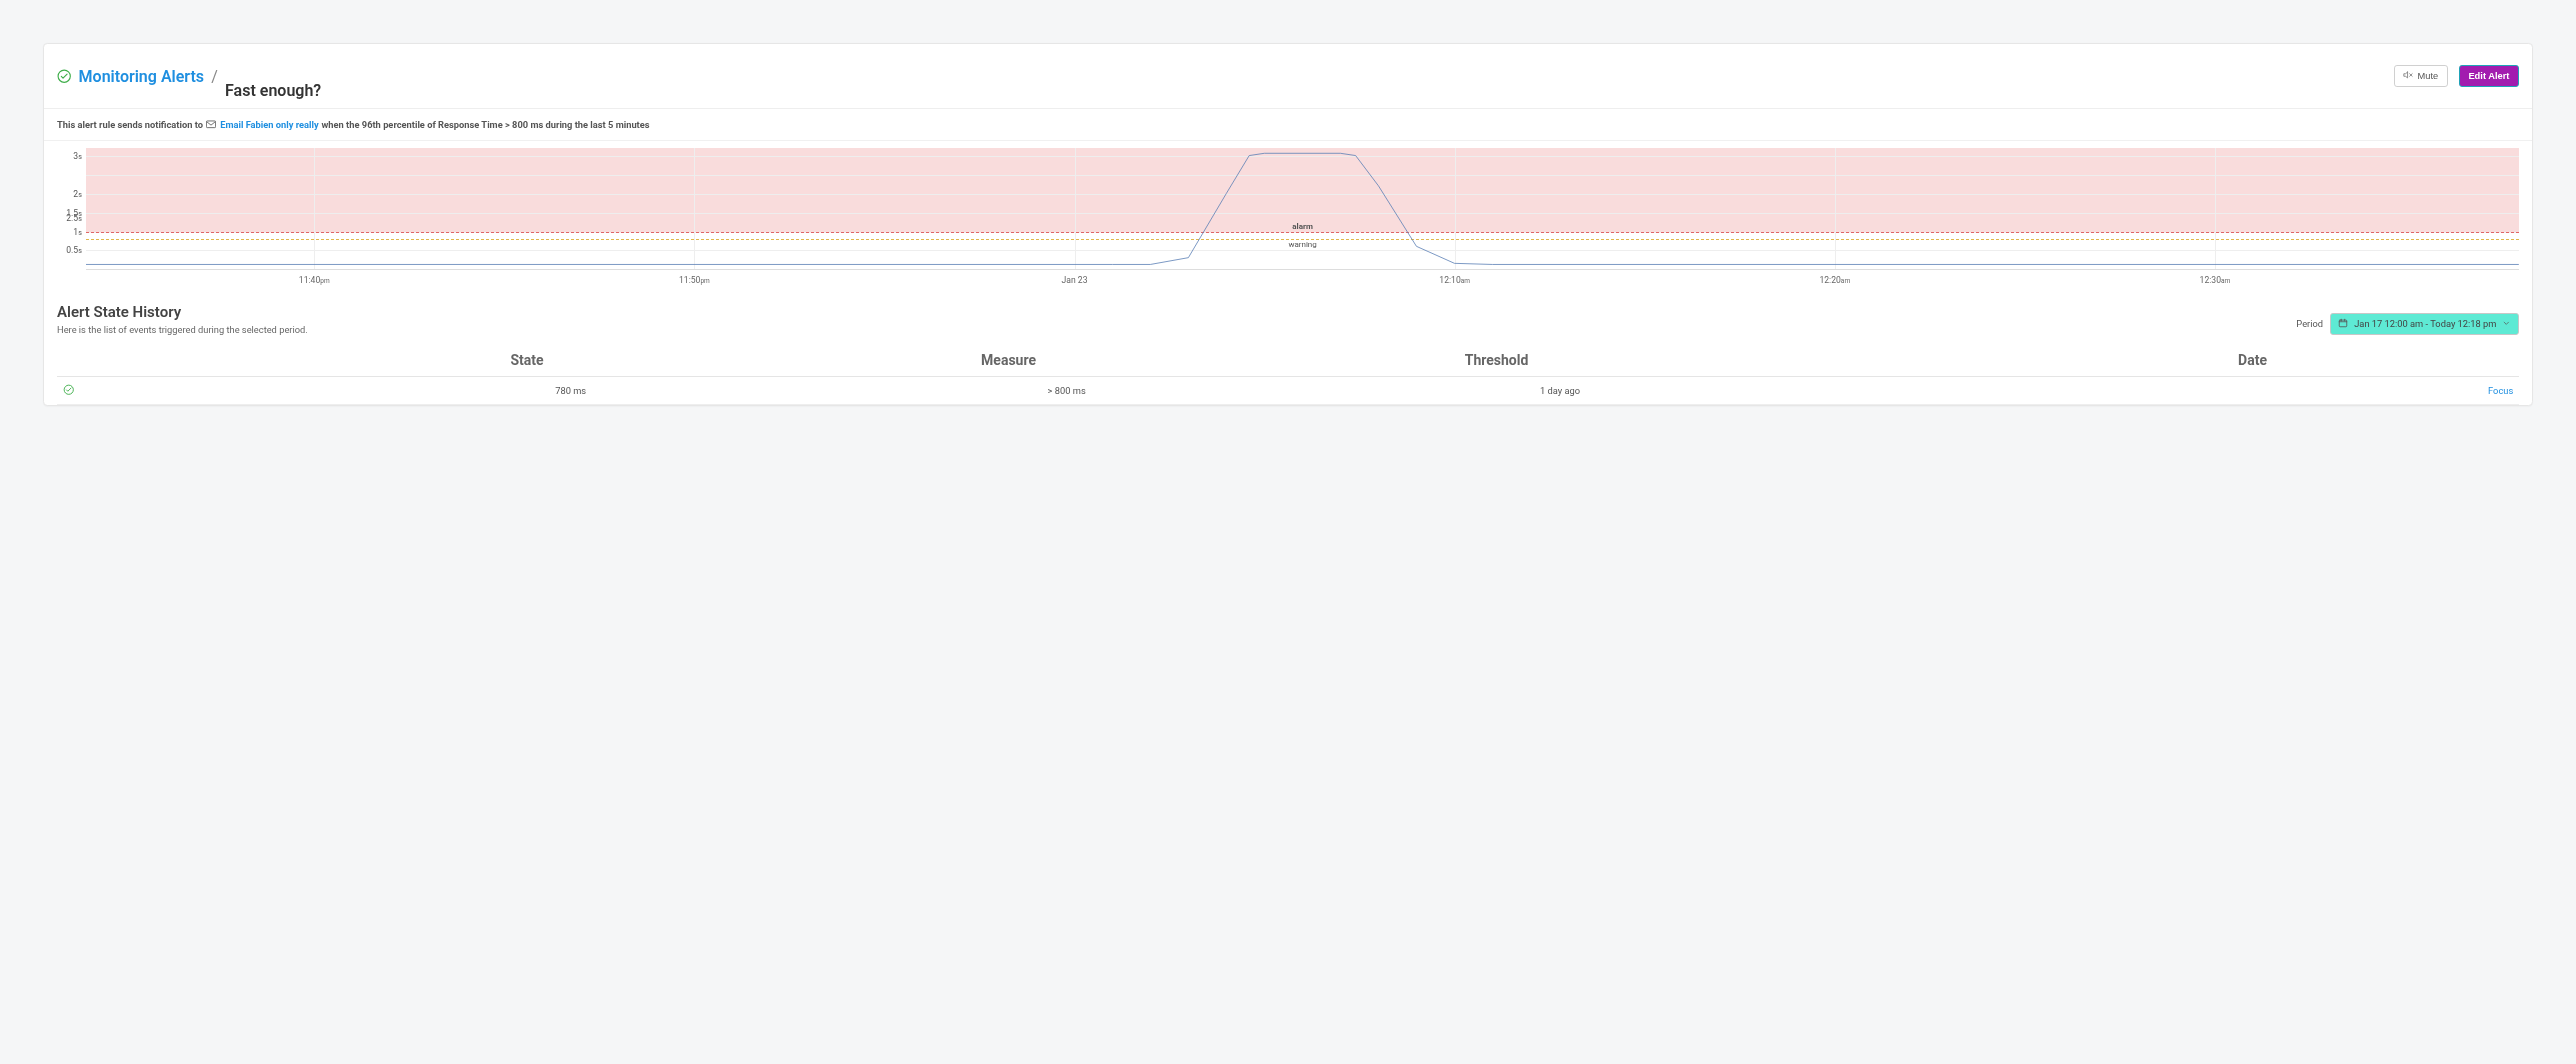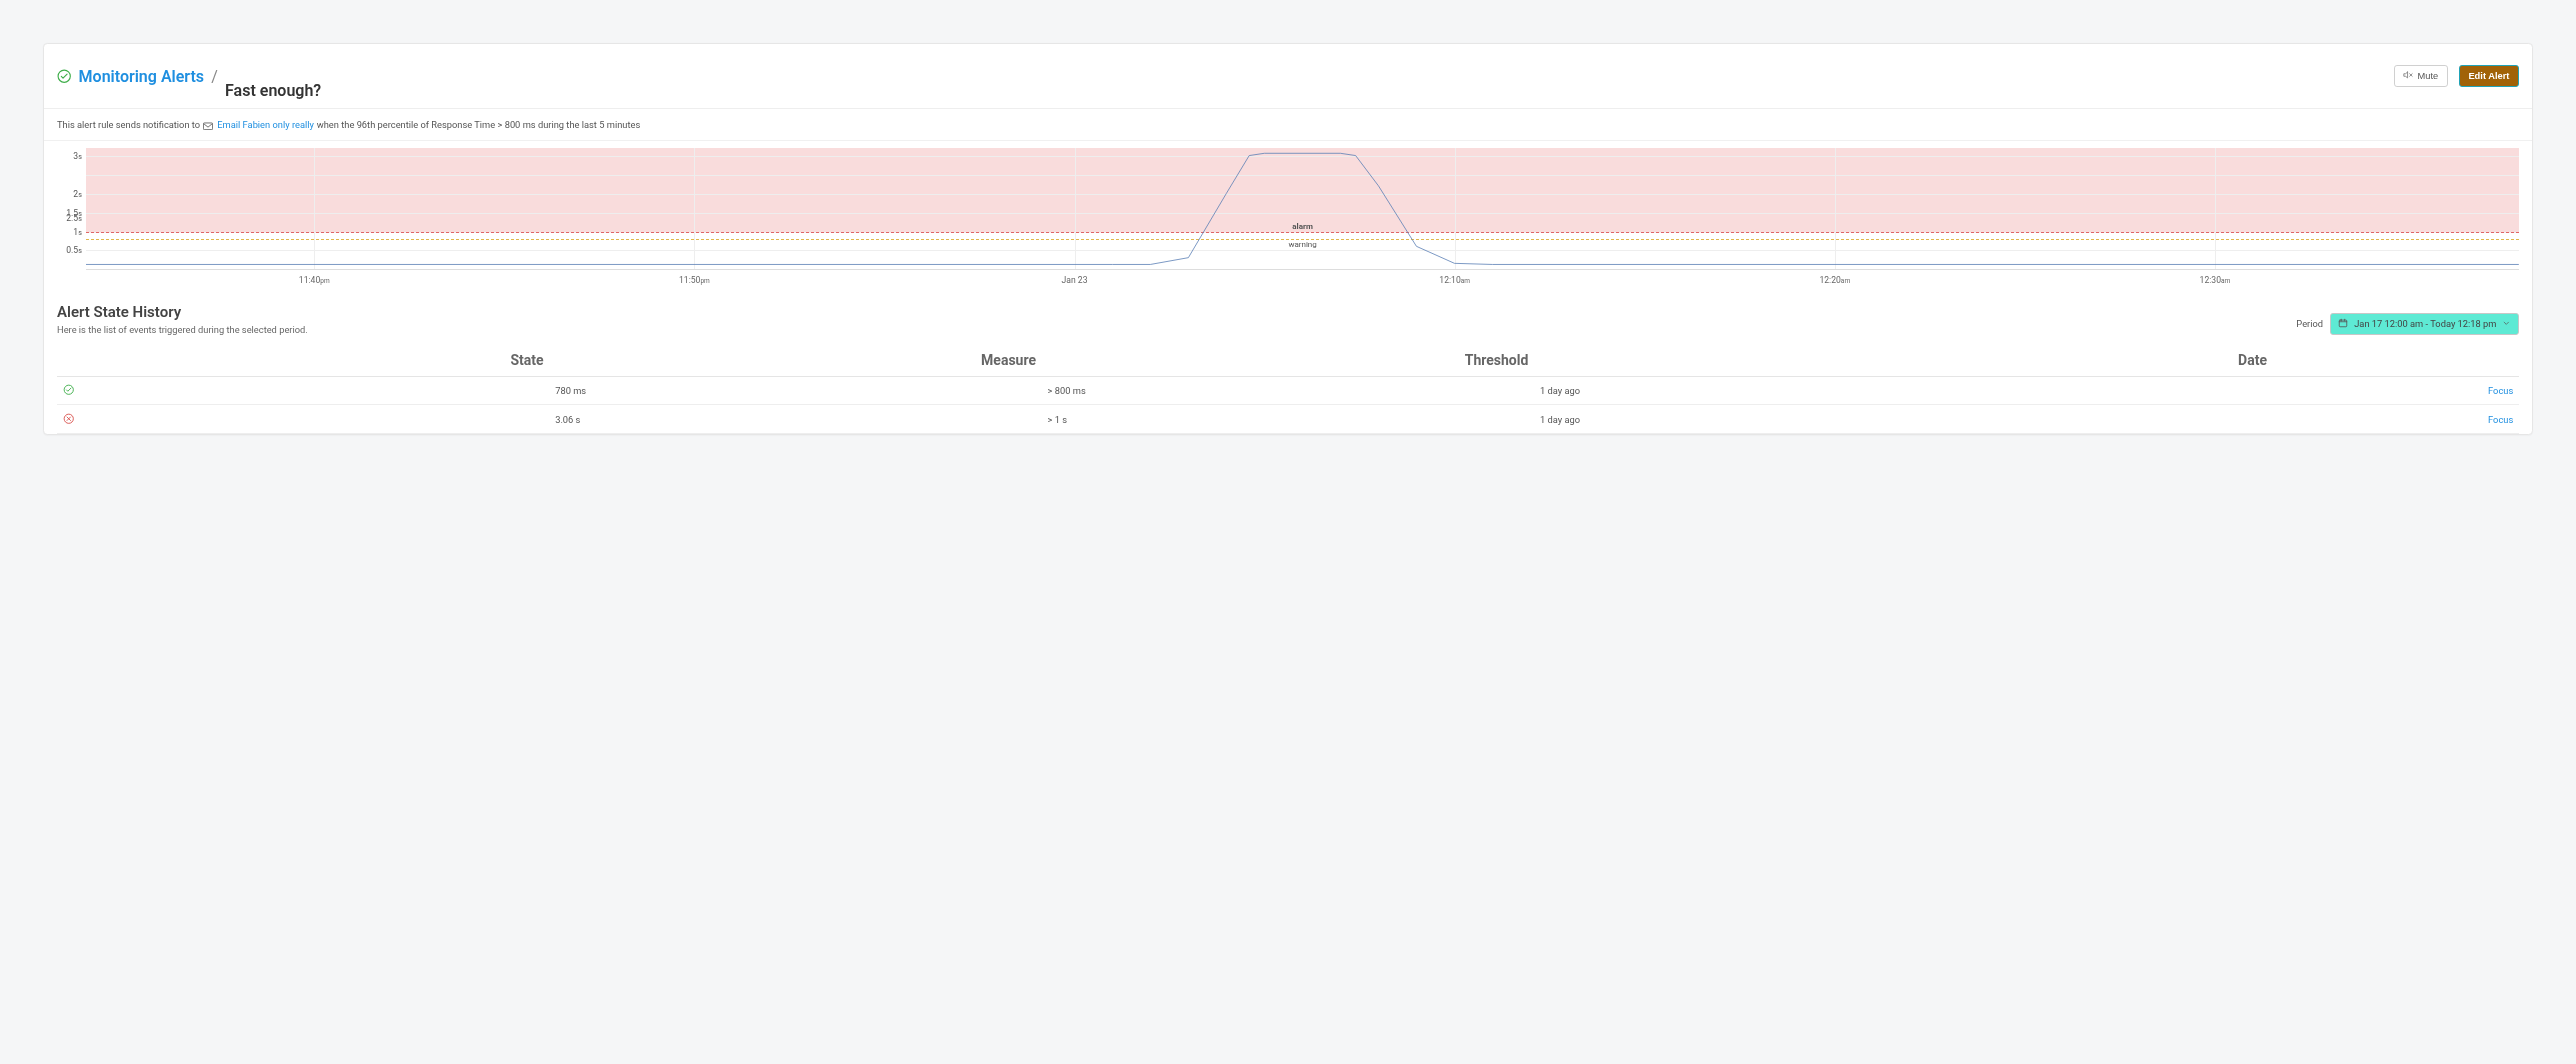--- a/index.html
+++ b/index.html
@@ -34,27 +34,27 @@
   .link    { color: #1f8fe0; cursor: pointer; }
   .crumb-sep { color: #888; font-weight: 400; }
   .crumb-current { color: #333; margin-top: 28px; }
   .ok-icon svg { display:block; }
   .actions { display:flex; gap:11px; }
   .btn {
     display:inline-flex; align-items:center; gap:4.3px;
     border:0.7px solid #d0d0d0; background:#fff; border-radius:2.9px;
     padding:4.3px 8.6px; font-size:9.3px; cursor:pointer; color:#555;
   }
-  .btn-primary { background:#a16207; border-color:#1fa3b8; color:#fff; font-weight:600; }
+  .btn-primary { background:#a21caf; border-color:#1fa3b8; color:#fff; font-weight:600; }
 
   .rule-line {
     padding: 10px 13px;
     color:#555; font-size:9.3px;
     border-bottom: 0.7px solid #f0f0f0;
-    display:flex; align-items:flex-end; flex-wrap:wrap; gap:2.9px;
+    display:flex; align-items:center; flex-wrap:wrap; gap:2.9px;font-weight:bold;
   }
   .mail-icon { display:inline-flex; margin-right:1.4px; }
 
   
   .chart-wrap { padding: 7.2px 7.2px 2.9px 7.2px; }
   .chart {
     position:relative;
     height: 122px;
     margin-left: 35px;
     margin-right: 5.8px;
@@ -251,28 +251,18 @@
           <tr>
             <td><span class="state-ok"><svg width="11.5" height="11.5" viewBox="0 0 20 20" fill="none">
                   <circle cx="10" cy="10" r="8" stroke-width="1.6"></circle>
                   <path d="M6 10.2l2.4 2.4L14 7" stroke-width="1.6" fill="none" stroke-linecap="round" stroke-linejoin="round"></path>
                 </svg></span></td>
             <td>780 ms</td>
             <td>&gt; 800 ms</td>
             <td>1 day ago</td>
             <td class="focus"><span class="link">Focus</span></td>
           </tr>
-          <tr>
-            <td><span class="state-bad"><svg width="11.5" height="11.5" viewBox="0 0 20 20" fill="none">
-                  <circle cx="10" cy="10" r="8" stroke-width="1.6"></circle>
-                  <path d="M7 7l6 6M13 7l-6 6" stroke-width="1.6" stroke-linecap="round"></path>
-                </svg></span></td>
-            <td>3.06 s</td>
-            <td>&gt; 1 s</td>
-            <td>1 day ago</td>
-            <td class="focus"><span class="link">Focus</span></td>
-          </tr>
         </tbody>
     </table>
   </div>
 
 </div>
 
 
 </body></html>

